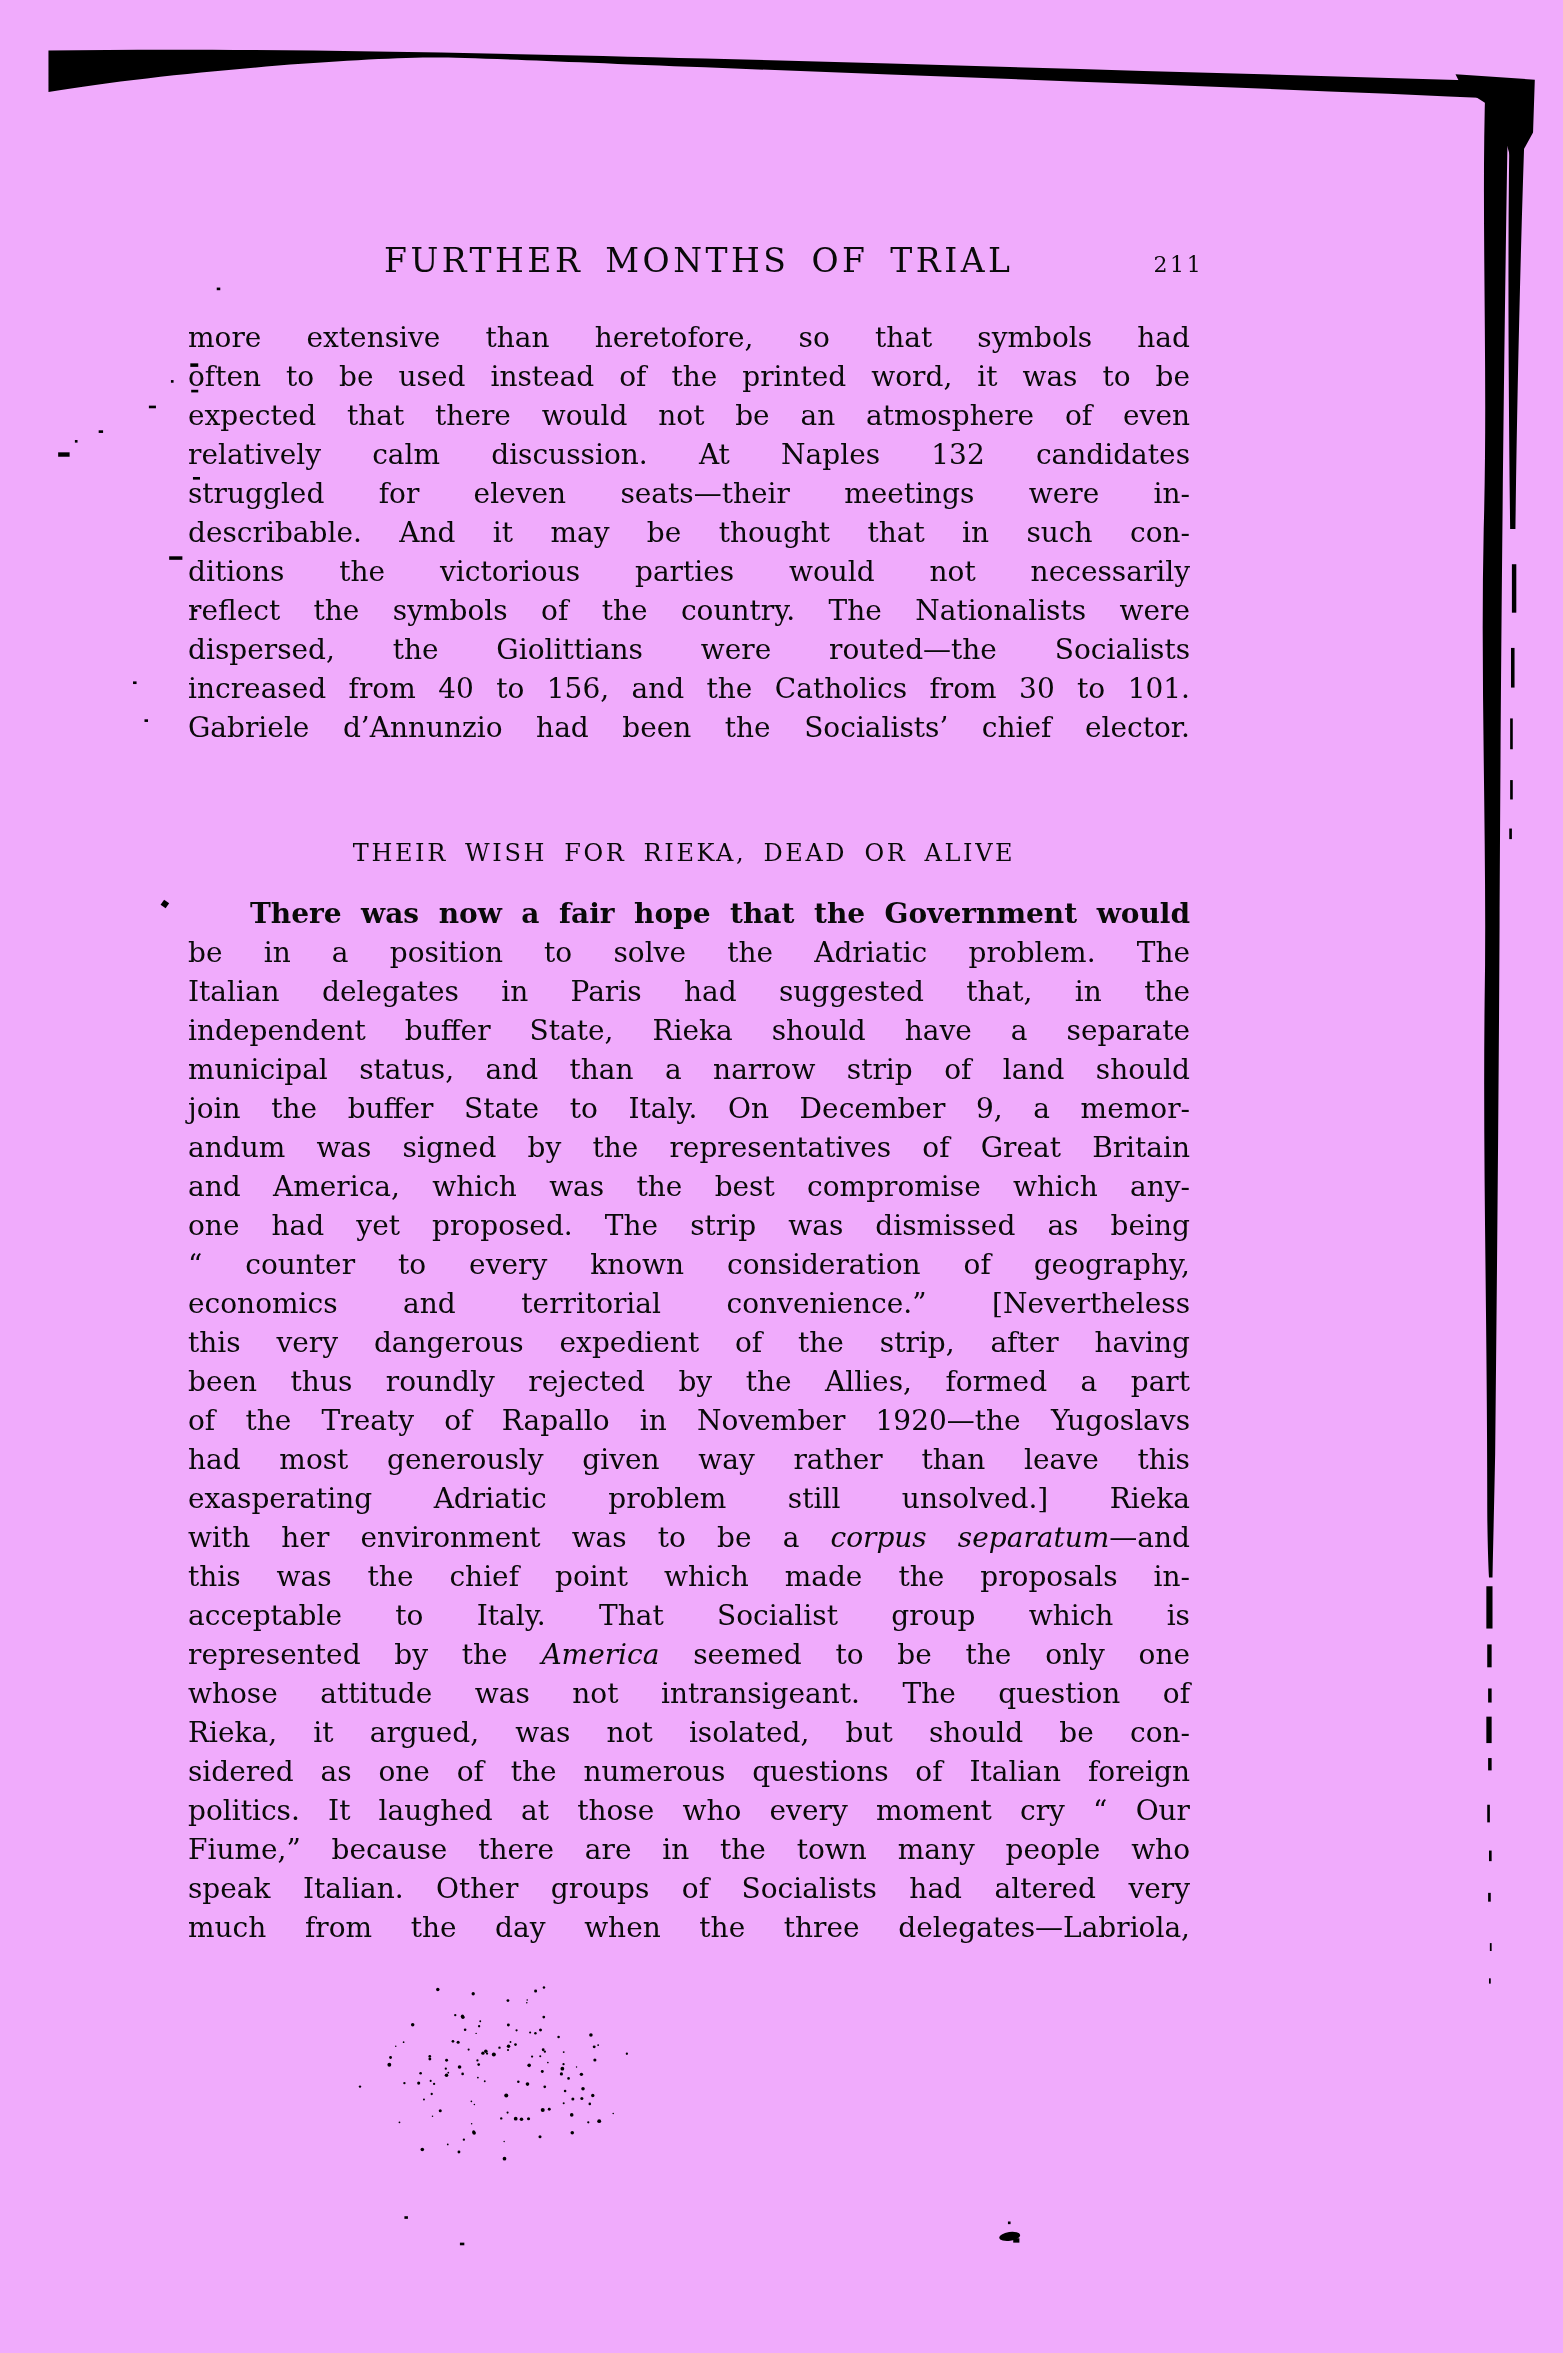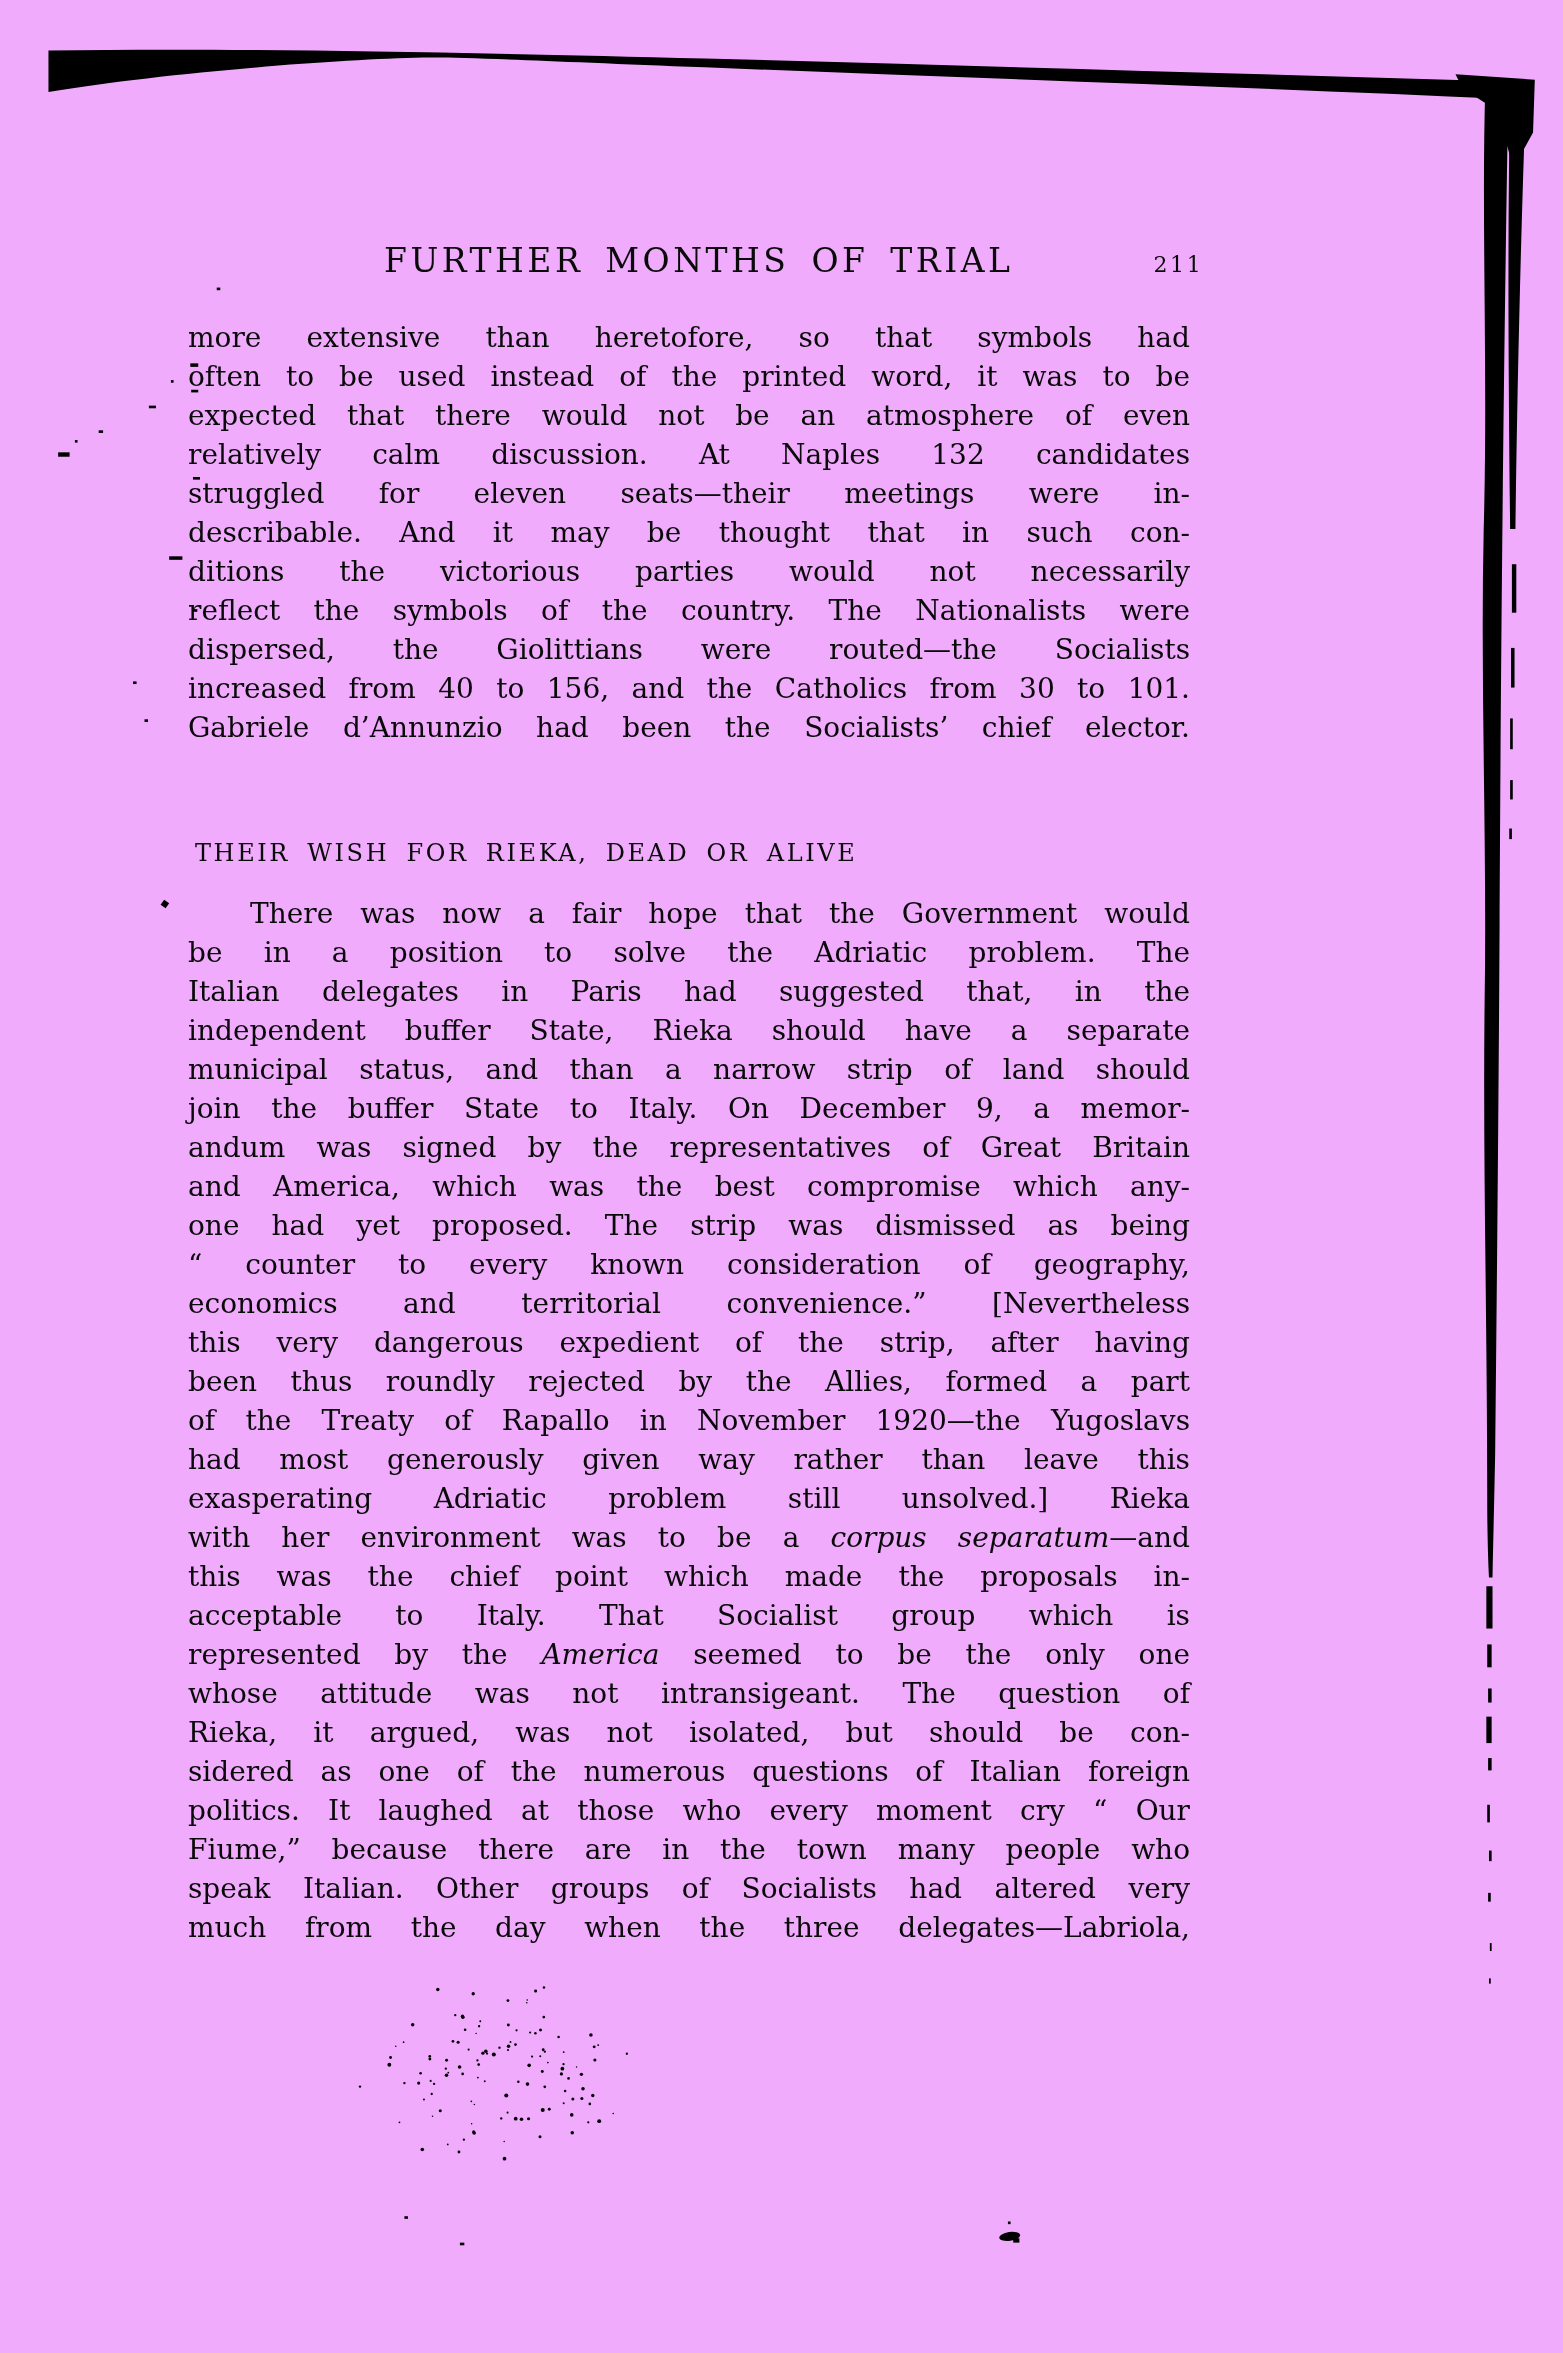--- a/index.html
+++ b/index.html
@@ -25,25 +25,26 @@
   .para{position:absolute;left:188px;width:1002px;font-size:28px;}
   .para-1{top:318px;}
   .para-1 .tline{line-height:39px;}
   .para-2{top:894px;}
   .para-2 .tline{line-height:39px;}
   .tline{
     text-align:justify;
     text-align-last:justify;
     height:auto;
   }
-  .tline.indent{text-indent:62px;}
+  .tline.indent{text-indent:62px;font-weight:bold;}
   .tline i{font-style:italic;}
   .section-heading{
-    position:absolute;left:195px;top:837px;width:1002px;height:32px;
+    position:absolute;left:183px;top:837px;width:1002px;height:32px;
     line-height:32px;font-size:24px;letter-spacing:2.6px;word-spacing:7px;
+    text-align:center;
   }
 </style>
 </head>
 <body>
 
 <div class="page">
 
   <svg class="decor" viewBox="0 0 1774 2671" xmlns="http://www.w3.org/2000/svg">
 
     <path fill="#000" d="M55,57 C250,54 480,58 800,66 C1100,74 1400,83 1712,92

